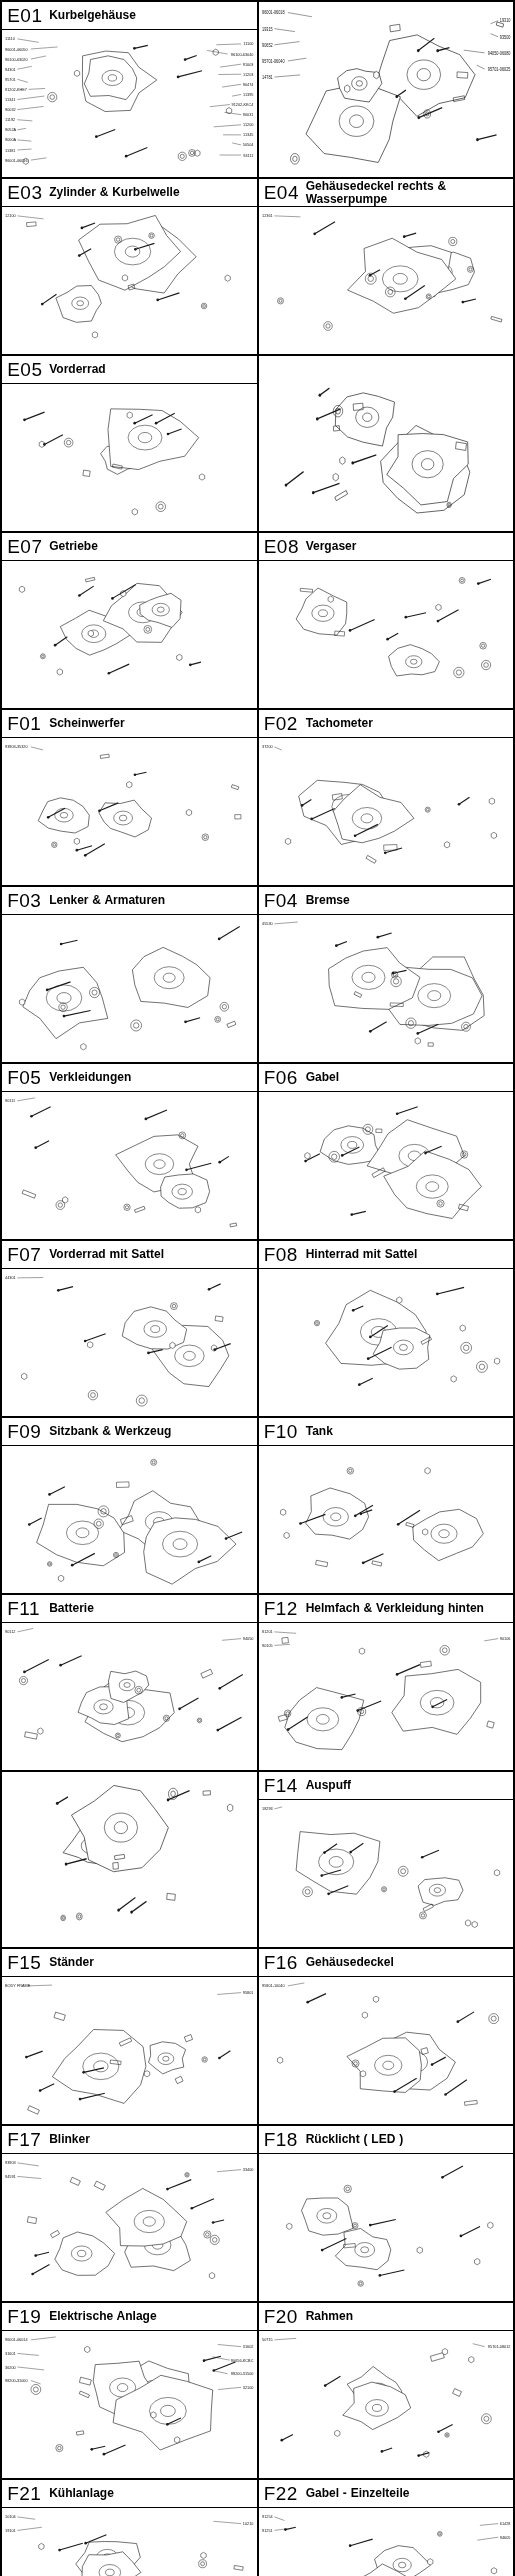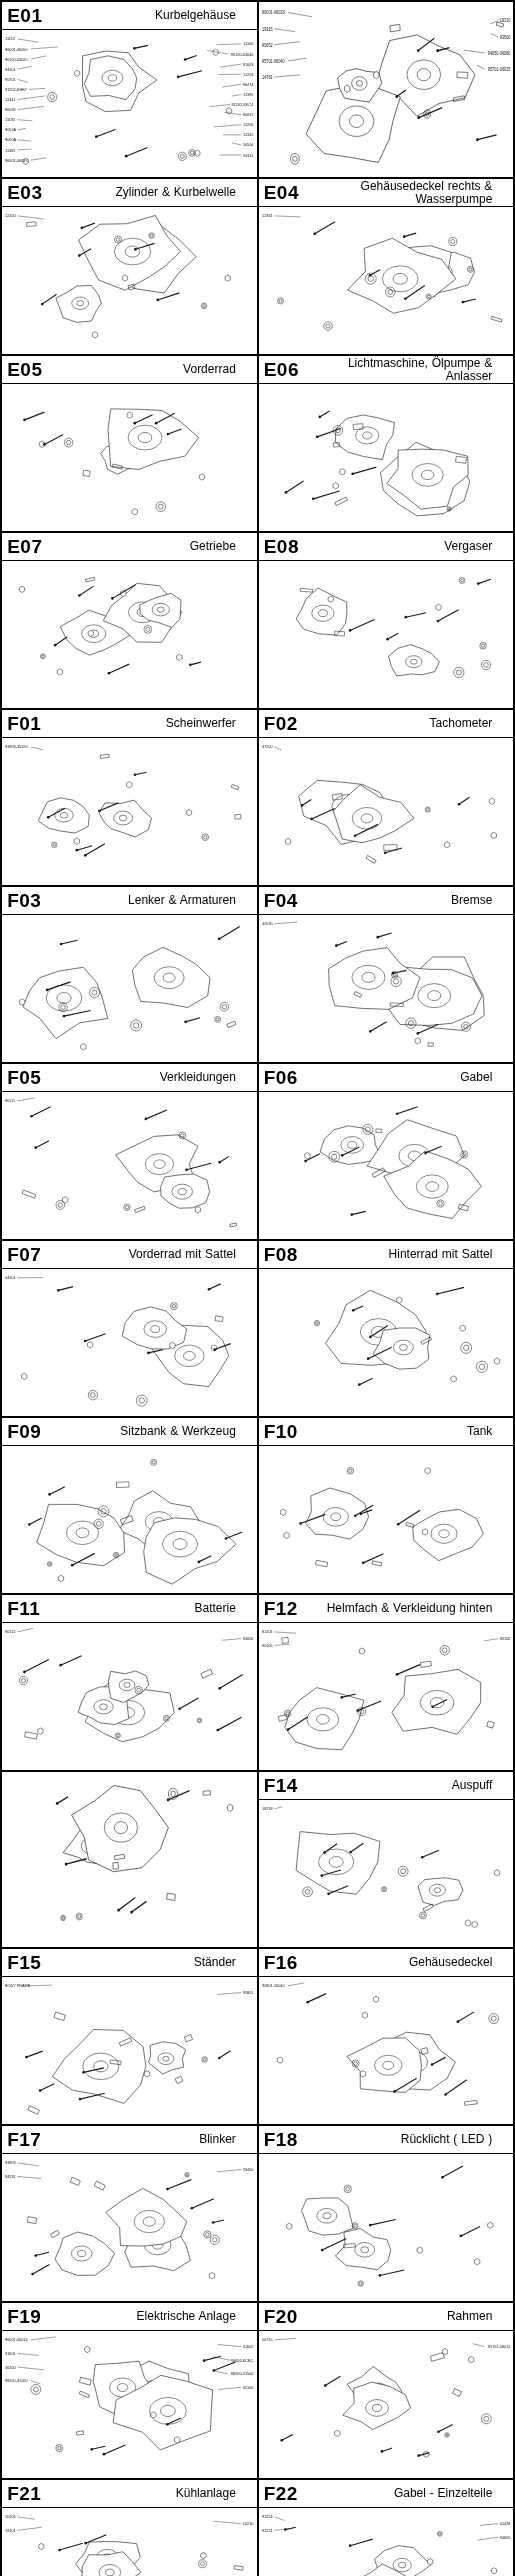--- a/index.html
+++ b/index.html
@@ -4,22 +4,22 @@
 <style>
   html,body{margin:0;padding:0;background:#e8e8e8;}
   .page{width:515px;height:2989px;box-sizing:border-box;margin:0 auto;background:#fff;
         border:1.5px solid #000;font-family:"Liberation Sans",sans-serif;color:#000;}
   .grid{display:grid;grid-template-columns:1fr 1fr;grid-template-rows:repeat(16,177px) 158px;
         width:100%;height:100%;}
   .cell{border:1px solid #000;box-sizing:border-box;display:flex;flex-direction:column;
         overflow:hidden;background:#fff;}
   .cell-header{height:28px;min-height:28px;box-sizing:border-box;border-bottom:1.5px solid #000;
         display:flex;align-items:center;padding:0 5.2px;}
-  .code{font-size:19px;font-weight:bold;letter-spacing:0.5px;min-width:42px;line-height:1;}
-  .title{flex:1;text-align:right;font-size:12px;font-weight:normal;line-height:1.02;
+  .code{font-size:19px;font-weight:normal;letter-spacing:0.5px;min-width:42px;line-height:1;}
+  .title{flex:1;text-align:left;font-size:12px;font-weight:bold;line-height:1.02;
         padding-right:15.5px;word-spacing:0.5px;}
   .cell-body{flex:1;position:relative;overflow:hidden;}
   svg.diagram{width:100%;height:100%;display:block;}
 </style>
 </head>
 <body>
 
 <div class="page">
   <div class="grid" id="grid">
       <section class="cell">
@@ -280,24 +280,20 @@
             <line x1="300.9" y1="75.2" x2="337.3" y2="56.1" stroke="#1a1a1a" stroke-width="2.2"></line>
             <circle cx="300.9" cy="75.2" r="2.6" fill="#1a1a1a"></circle>
             <line x1="259.1" y1="75.1" x2="294.1" y2="58.9" stroke="#1a1a1a" stroke-width="2.2"></line>
             <circle cx="259.1" cy="75.1" r="2.6" fill="#1a1a1a"></circle>
             <line x1="324.2" y1="95.9" x2="350.7" y2="86.4" stroke="#1a1a1a" stroke-width="2.2"></line>
             <circle cx="324.2" cy="95.9" r="2.6" fill="#1a1a1a"></circle>
           </svg>
         </div>
   </section>
       <section class="cell">
-    <header class="cell-header">
-      <span class="code">E06</span>
-      <span class="title">Lichtmaschine, Ölpumpe &amp; Anlasser</span>
-    </header>
     <div class="cell-body">
           <svg class="diagram" viewBox="0 0 497 282" preserveAspectRatio="none">
             <polygon points="261.0,98.7 249.0,115.9 241.1,145.1 203.3,138.9 172.9,130.4 149.0,111.8 150.3,85.9 171.8,66.0 203.5,59.4 232.9,65.0 264.6,74.2 " fill="#fff" stroke="#1a1a1a" stroke-width="1.2"></polygon>
             <ellipse cx="211.4" cy="98.7" rx="22.7" ry="16.4" fill="none" stroke="#1a1a1a"></ellipse>
             <ellipse cx="211.4" cy="98.7" rx="9.1" ry="6.8" fill="none" stroke="#1a1a1a"></ellipse>
             <polygon points="411.7,187.3 400.8,223.6 361.1,248.6 308.7,253.0 270.9,229.4 242.6,204.0 237.5,169.6 267.8,142.7 306.7,111.9 356.7,133.0 395.6,153.5 " fill="#fff" stroke="#1a1a1a" stroke-width="1.2"></polygon>
             <ellipse cx="321.9" cy="187.3" rx="33.7" ry="24.2" fill="none" stroke="#1a1a1a"></ellipse>
             <ellipse cx="321.9" cy="187.3" rx="13.5" ry="10.1" fill="none" stroke="#1a1a1a"></ellipse>
             <polygon points="408.6,174.4 379.8,197.5 367.8,234.5 316.1,240.0 282.3,213.1 249.5,191.1 271.5,162.2 271.6,126.8 319.4,125.0 359.9,126.6 407.5,138.5 " fill="#fff" stroke="#1a1a1a" stroke-width="1.2"></polygon>
             <ellipse cx="329.3" cy="174.4" rx="30.5" ry="21.9" fill="none" stroke="#1a1a1a"></ellipse>

